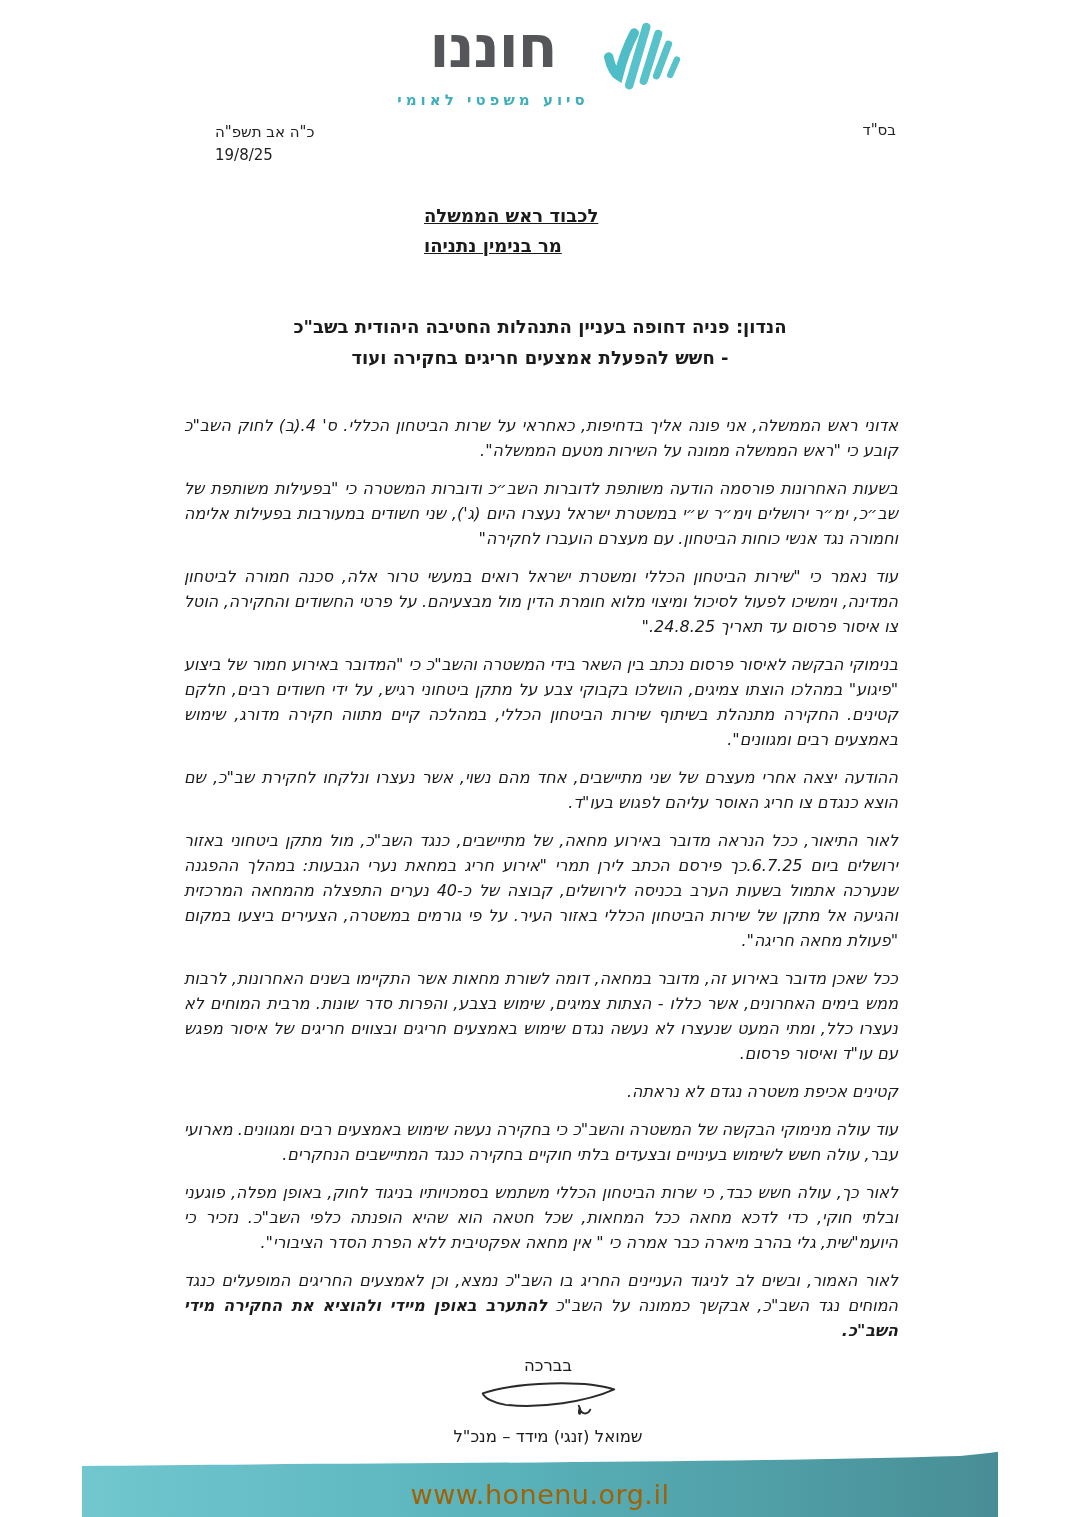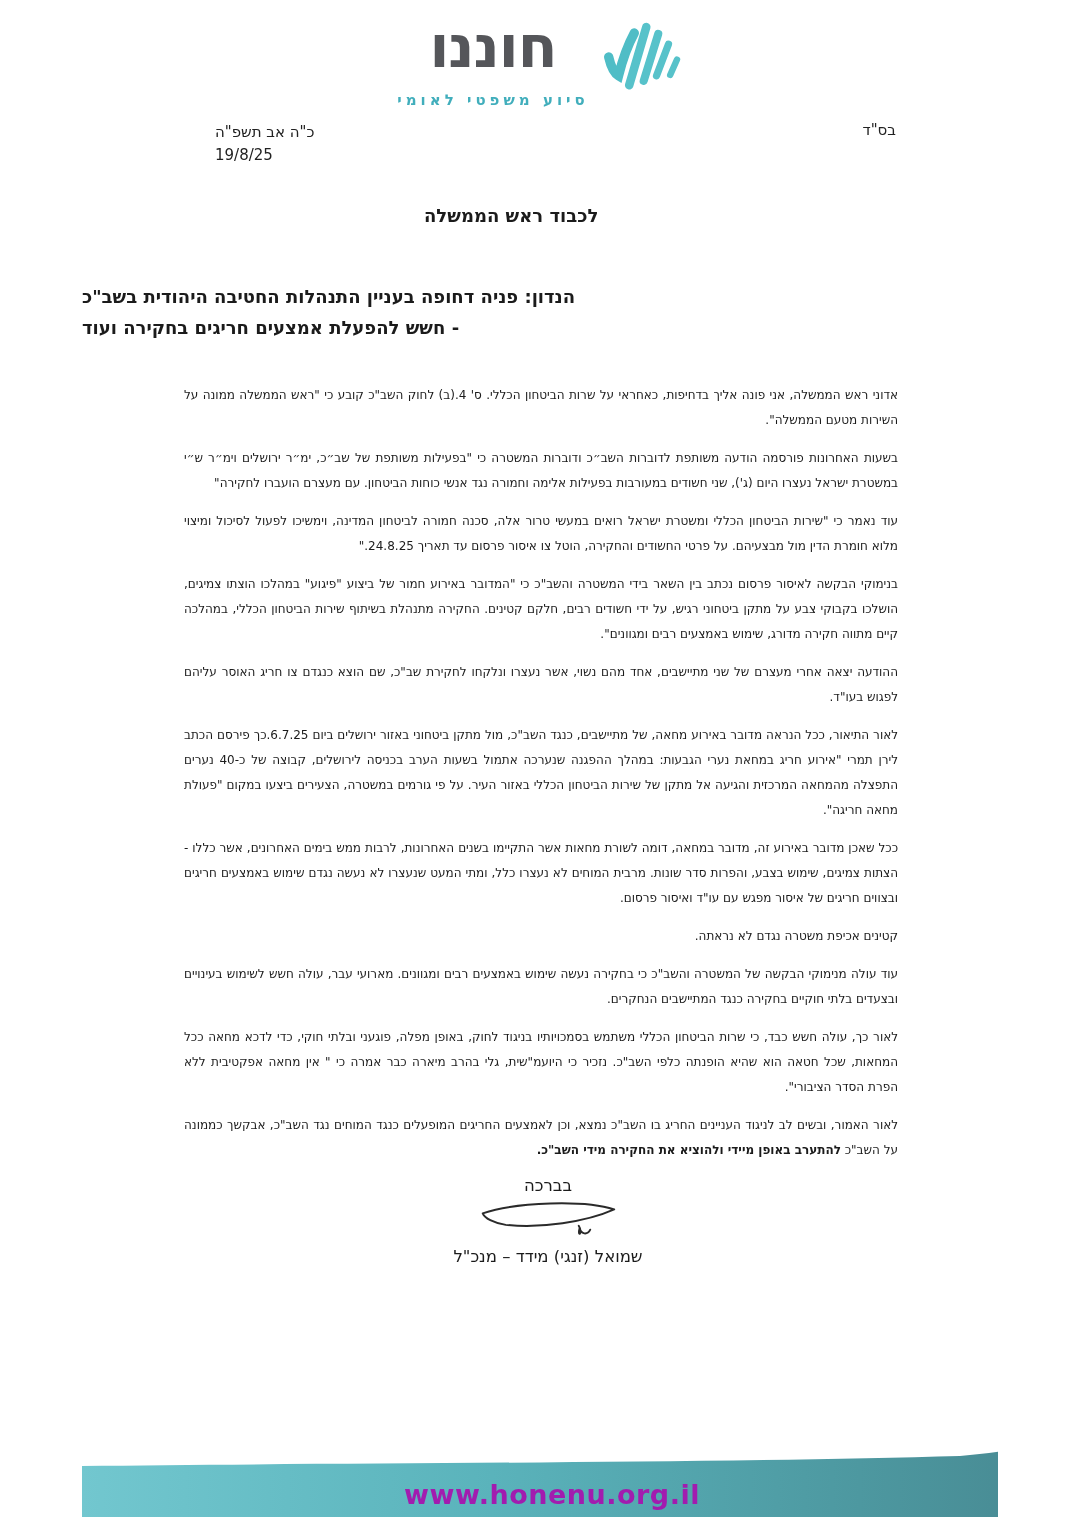--- a/index.html
+++ b/index.html
@@ -13,37 +13,37 @@
   .logo-row { display:flex; align-items:flex-start; gap:12px; }
   .logo-textcol { display:flex; flex-direction:column; align-items:center; }
   .brand-name { font-size:58px; font-weight:bold; color:#55565a; line-height:1.0; letter-spacing:-1px; }
   .brand-tagline { margin-top:15px; font-size:15px; letter-spacing:4px; color:#41aebc; font-weight:bold; }
   
   .header-row { display:flex; justify-content:space-between; align-items:flex-start;
     padding:0 102px 0 100px; margin-top:12px; font-size:15px; color:#222; }
   .date-block { margin-left:33px; direction:rtl; text-align:left; line-height:23px; }
   
   .recipient { margin-top:34px; padding-left:342px; text-align:left; font-weight:bold;
-    font-size:18px; line-height:30px; }
+    font-size:18px; line-height:30px;text-decoration:underline; }
   .recipient div { direction:rtl; }
   
-  .subject { margin-top:50px; text-align:left; font-weight:bold; font-size:18px; line-height:31px; }
+  .subject { margin-top:50px; text-align:center; font-weight:bold; font-size:18px; line-height:31px; }
   
-  .body { padding:0 100px 0 102px; margin-top:40px; text-align:justify; font-size:12px; line-height:25px; }
+  .body { padding:0 100px 0 102px; margin-top:40px; text-align:justify; font-size:16px; line-height:25px;font-style:italic; }
   .body p { margin:0 0 13px 0; }
   .body .short { text-align:right; }
   .bold { font-weight:bold; }
   
   .sig { text-align:center; margin-top:10px; font-size:16.5px;padding-left:16px; }
   .sig-mark { display:block; margin:2px auto 0 auto; }
   .sig-name { margin-top:2px; }
   
   .footer-svg { position:absolute; left:0; bottom:0; width:1080px; height:137px; display:block; }
-  .footer-url { position:absolute; left:12px; bottom:7px; width:100%; text-align:center;
-    direction:ltr; color:#a21caf; font-weight:bold; font-size:27px; letter-spacing:0.5px; }
+  .footer-url { position:absolute; left:0; bottom:7px; width:100%; text-align:center;
+    direction:ltr; color:#a16207; font-weight:normal; font-size:27px; letter-spacing:0.5px; }
 </style>
 </head>
 <body>
 
 <div class="page">
 
   <div class="logo-wrap">
     <div class="logo-row">
       <span>
         <svg width="82" height="78" viewBox="0 0 96 84" fill="none">
@@ -64,20 +64,21 @@
   <div class="header-row">
     <div>בס"ד</div>
     <div class="date-block">
       <div>כ"ה אב תשפ"ה</div>
       <div>19/8/25</div>
     </div>
   </div>
 
   <div class="recipient">
     <div>לכבוד ראש הממשלה</div>
+    <div>מר בנימין נתניהו</div>
   </div>
 
   <div class="subject">
     <div>הנדון: פניה דחופה בעניין התנהלות החטיבה היהודית בשב"כ</div>
     <div>- חשש להפעלת אמצעים חריגים בחקירה ועוד</div>
   </div>
 
   <div class="body">
     <p>אדוני ראש הממשלה, אני פונה אליך בדחיפות, כאחראי על שרות הביטחון הכללי. ס' 4.(ב) לחוק השב"כ קובע כי "ראש הממשלה ממונה על השירות מטעם הממשלה".</p>
     <p>בשעות האחרונות פורסמה הודעה משותפת לדוברות השב״כ ודוברות המשטרה כי "בפעילות משותפת של שב״כ, ימ״ר ירושלים וימ״ר ש״י במשטרת ישראל נעצרו היום (ג'), שני חשודים במעורבות בפעילות אלימה וחמורה נגד אנשי כוחות הביטחון. עם מעצרם הועברו לחקירה"</p>

